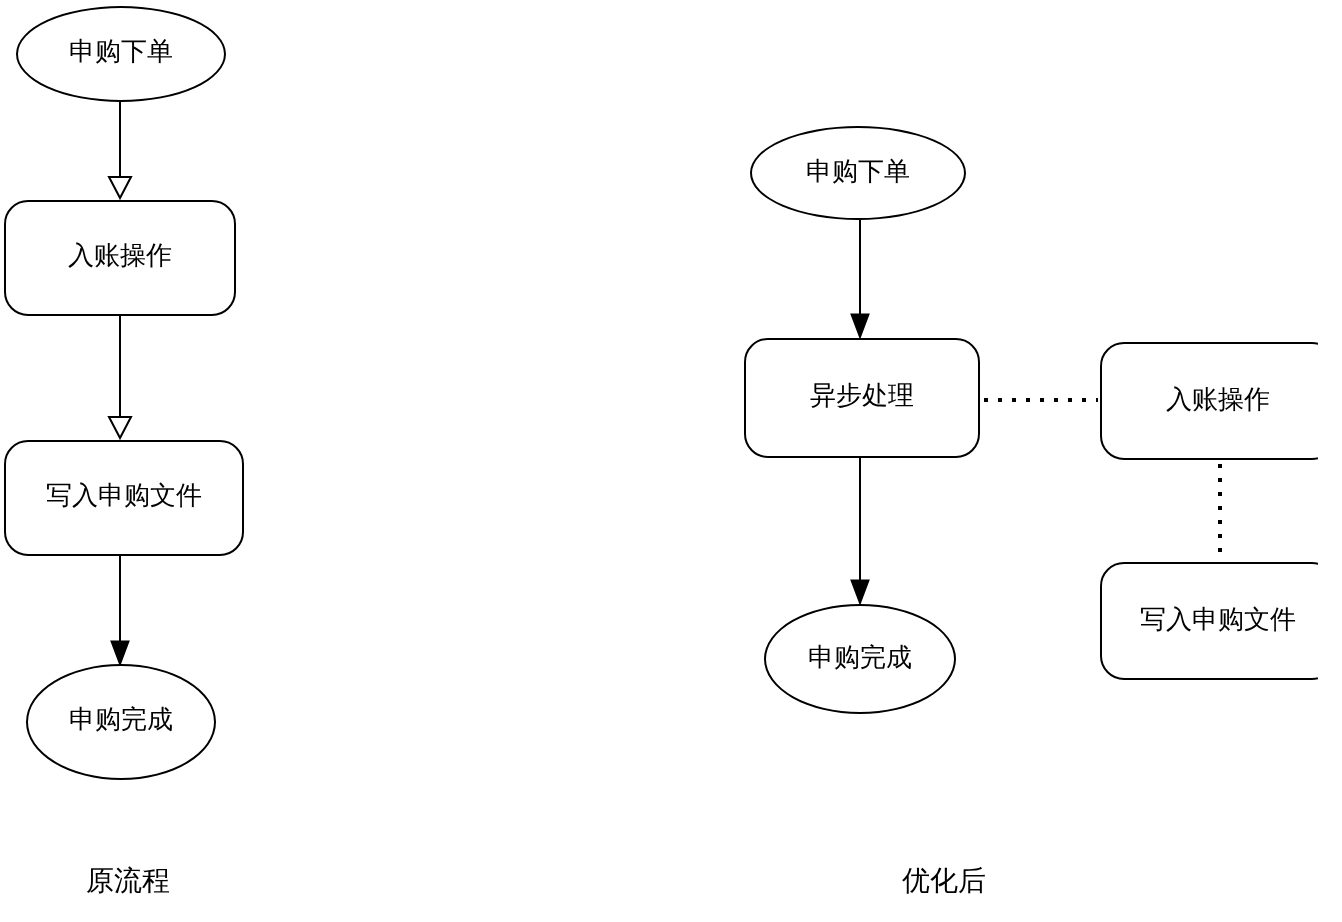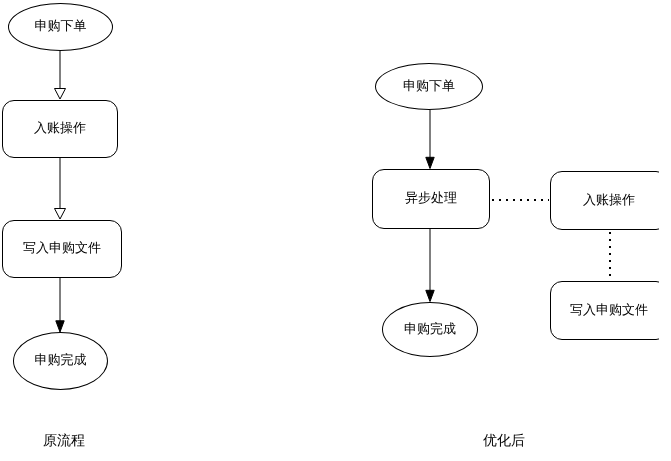--- a/index.html
+++ b/index.html
@@ -40,21 +40,21 @@
   .n-r-write{left:550px;top:281px;width:118px;height:59px;}
   .n-r-done{left:382px;top:302px;width:96px;height:55px;}
   .caption{
     position:absolute;
     width:120px;
     text-align:center;
     font-size:14px;
     color:var(--text);
   }
   .c-left{left:4px;top:432px;}
-  .c-right{left:444px;top:432px;}
+  .c-right{left:412px;top:432px;}
   .edge-line{stroke:var(--stroke);stroke-width:1;fill:none;}
   .edge-dotted{stroke:var(--stroke);stroke-width:2;fill:none;stroke-dasharray:2 5;}
   .head-hollow{fill:var(--fill);stroke:var(--stroke);stroke-width:1;}
   .head-solid{fill:var(--stroke);stroke:var(--stroke);stroke-width:1;}
 </style>
 </head>
 <body>
 
 <div class="canvas">
 

